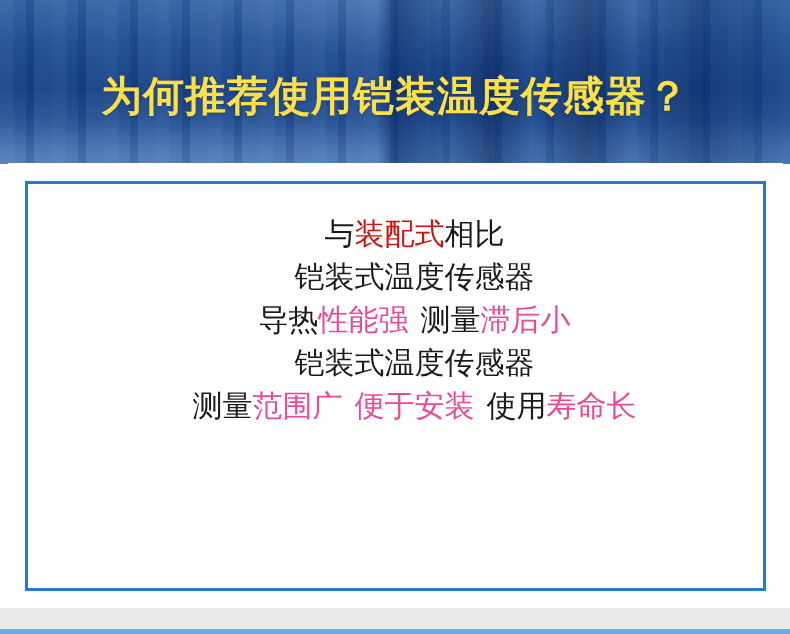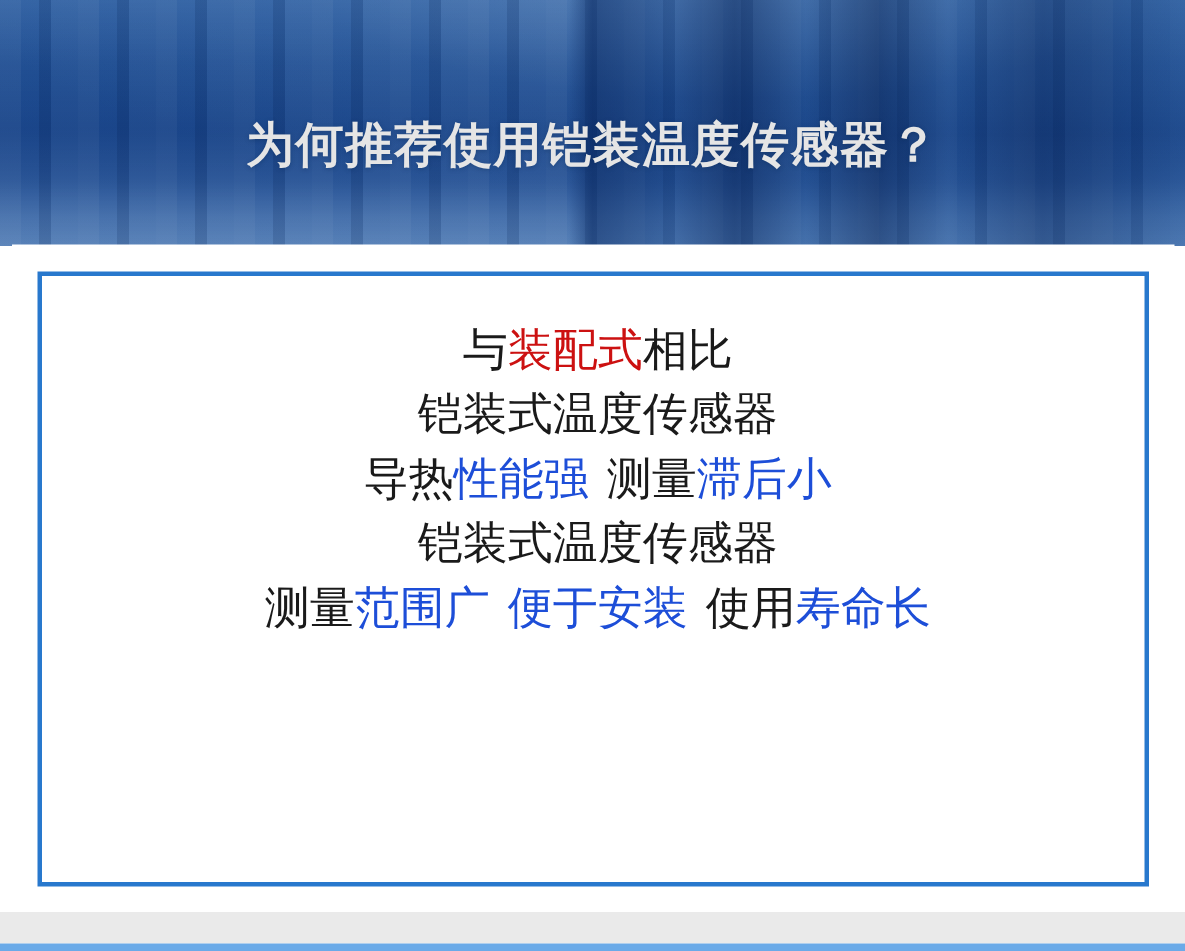--- a/index.html
+++ b/index.html
@@ -63,22 +63,22 @@
     inset: 0;
     background: linear-gradient(180deg, rgba(26,84,152,0.42) 0%, rgba(24,78,146,0.52) 55%, rgba(30,92,160,0.42) 100%);
     mix-blend-mode: multiply;
   }
   .hero-title {
     position: absolute;
     left: 0;
     top: 72px;
     width: 790px;
     text-align: center;
-    color: #e5e5e5;
-    font-size: 32px;
+    color: #fde047;
+    font-size: 41px;
     font-weight: 700;
     letter-spacing: 1px;
     line-height: 48px;
     white-space: nowrap;
     text-shadow: 0 1px 3px rgba(10,40,80,0.35);
   }
 
   
   .panel {
     position: absolute;
@@ -96,30 +96,31 @@
     height: 410px;
     border: 3px solid #2878cd;
     box-sizing: border-box;
   }
   .lines {
     position: absolute;
     left: 0;
     top: 28px;
     width: 741px;
     text-align: center;
+    padding-left: 16px;
   }
   .line {
     font-size: 30px;
     line-height: 43px;
     color: #1a1a1a;
     white-space: nowrap;
     font-weight: 400;
   }
   .red  { color: #cc1111; }
-  .blue { color: #1d4ed8; }
+  .blue { color: #ec4899; }
   .sp   { display: inline-block; width: 12px; }
 
   
   .footer-gray {
     position: absolute;
     left: 0;
     top: 608px;
     width: 790px;
     height: 21px;
     background: #eaeaea;

